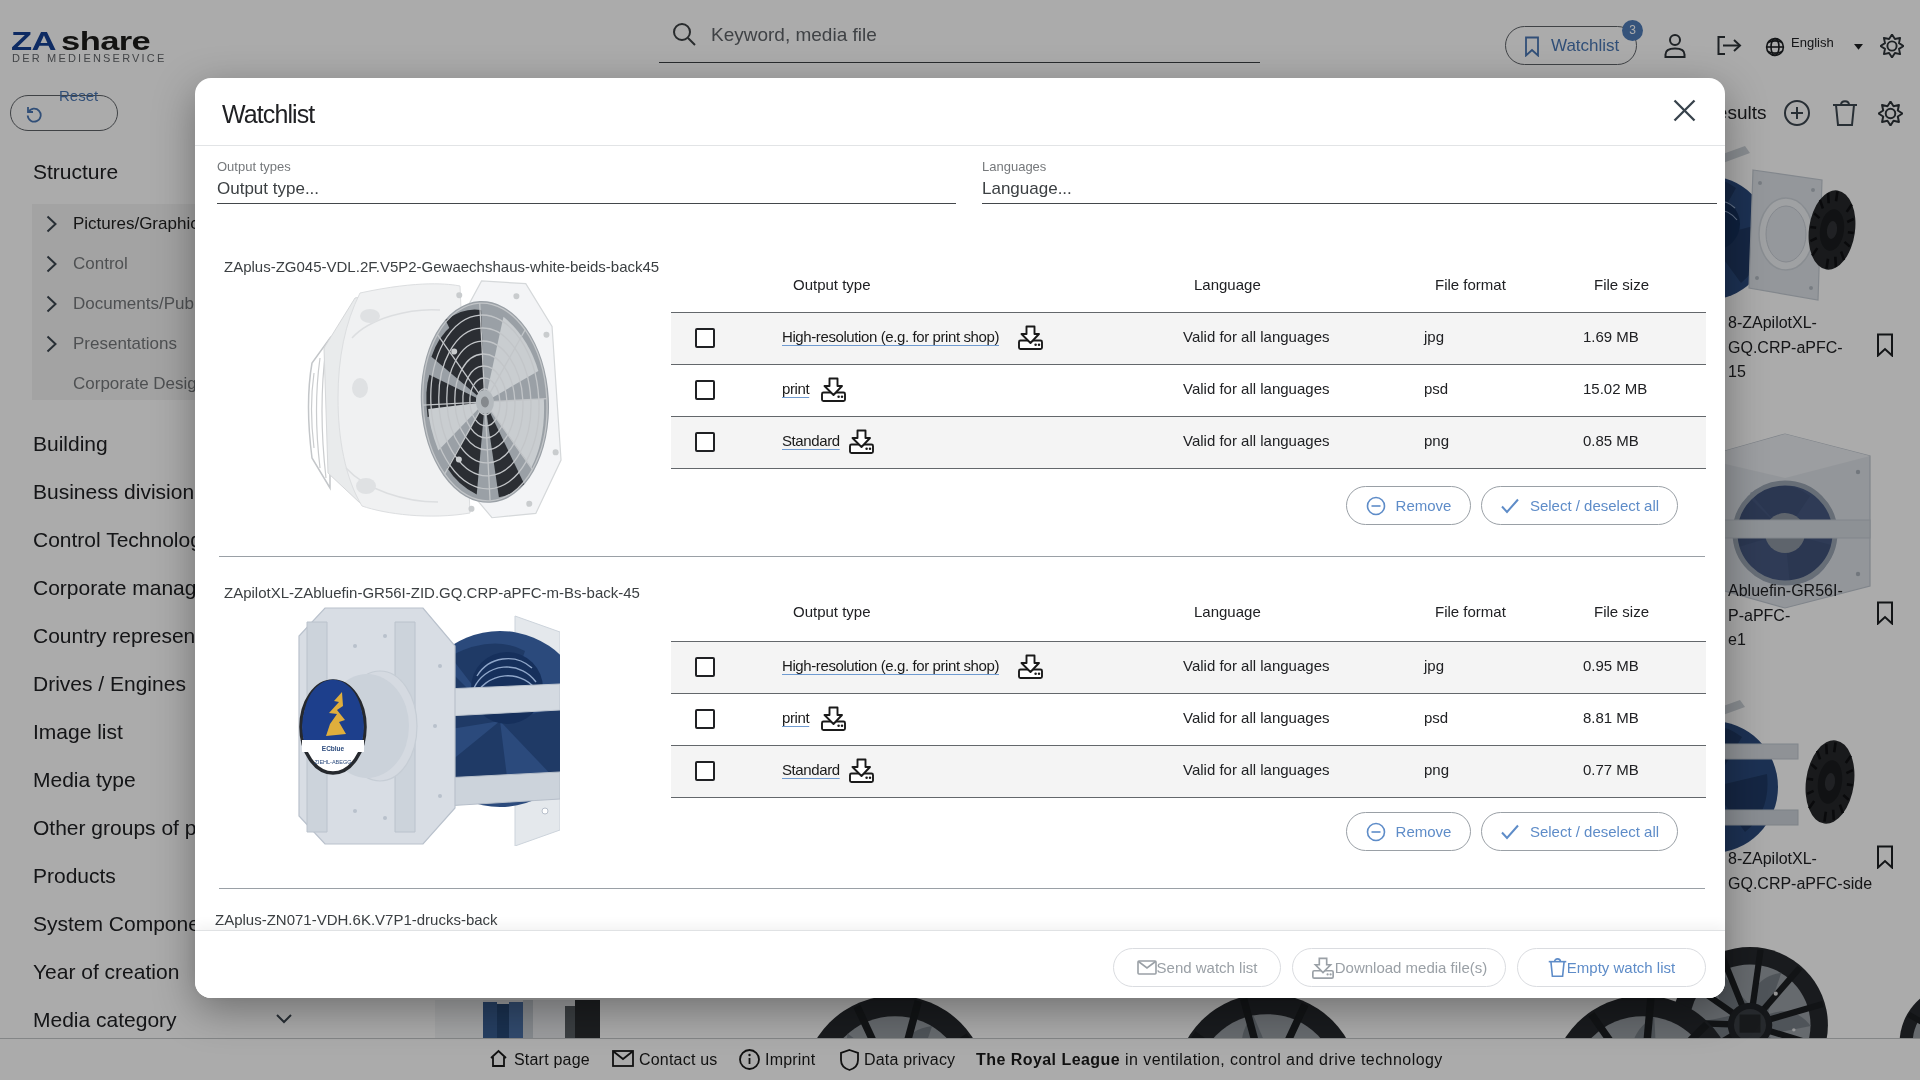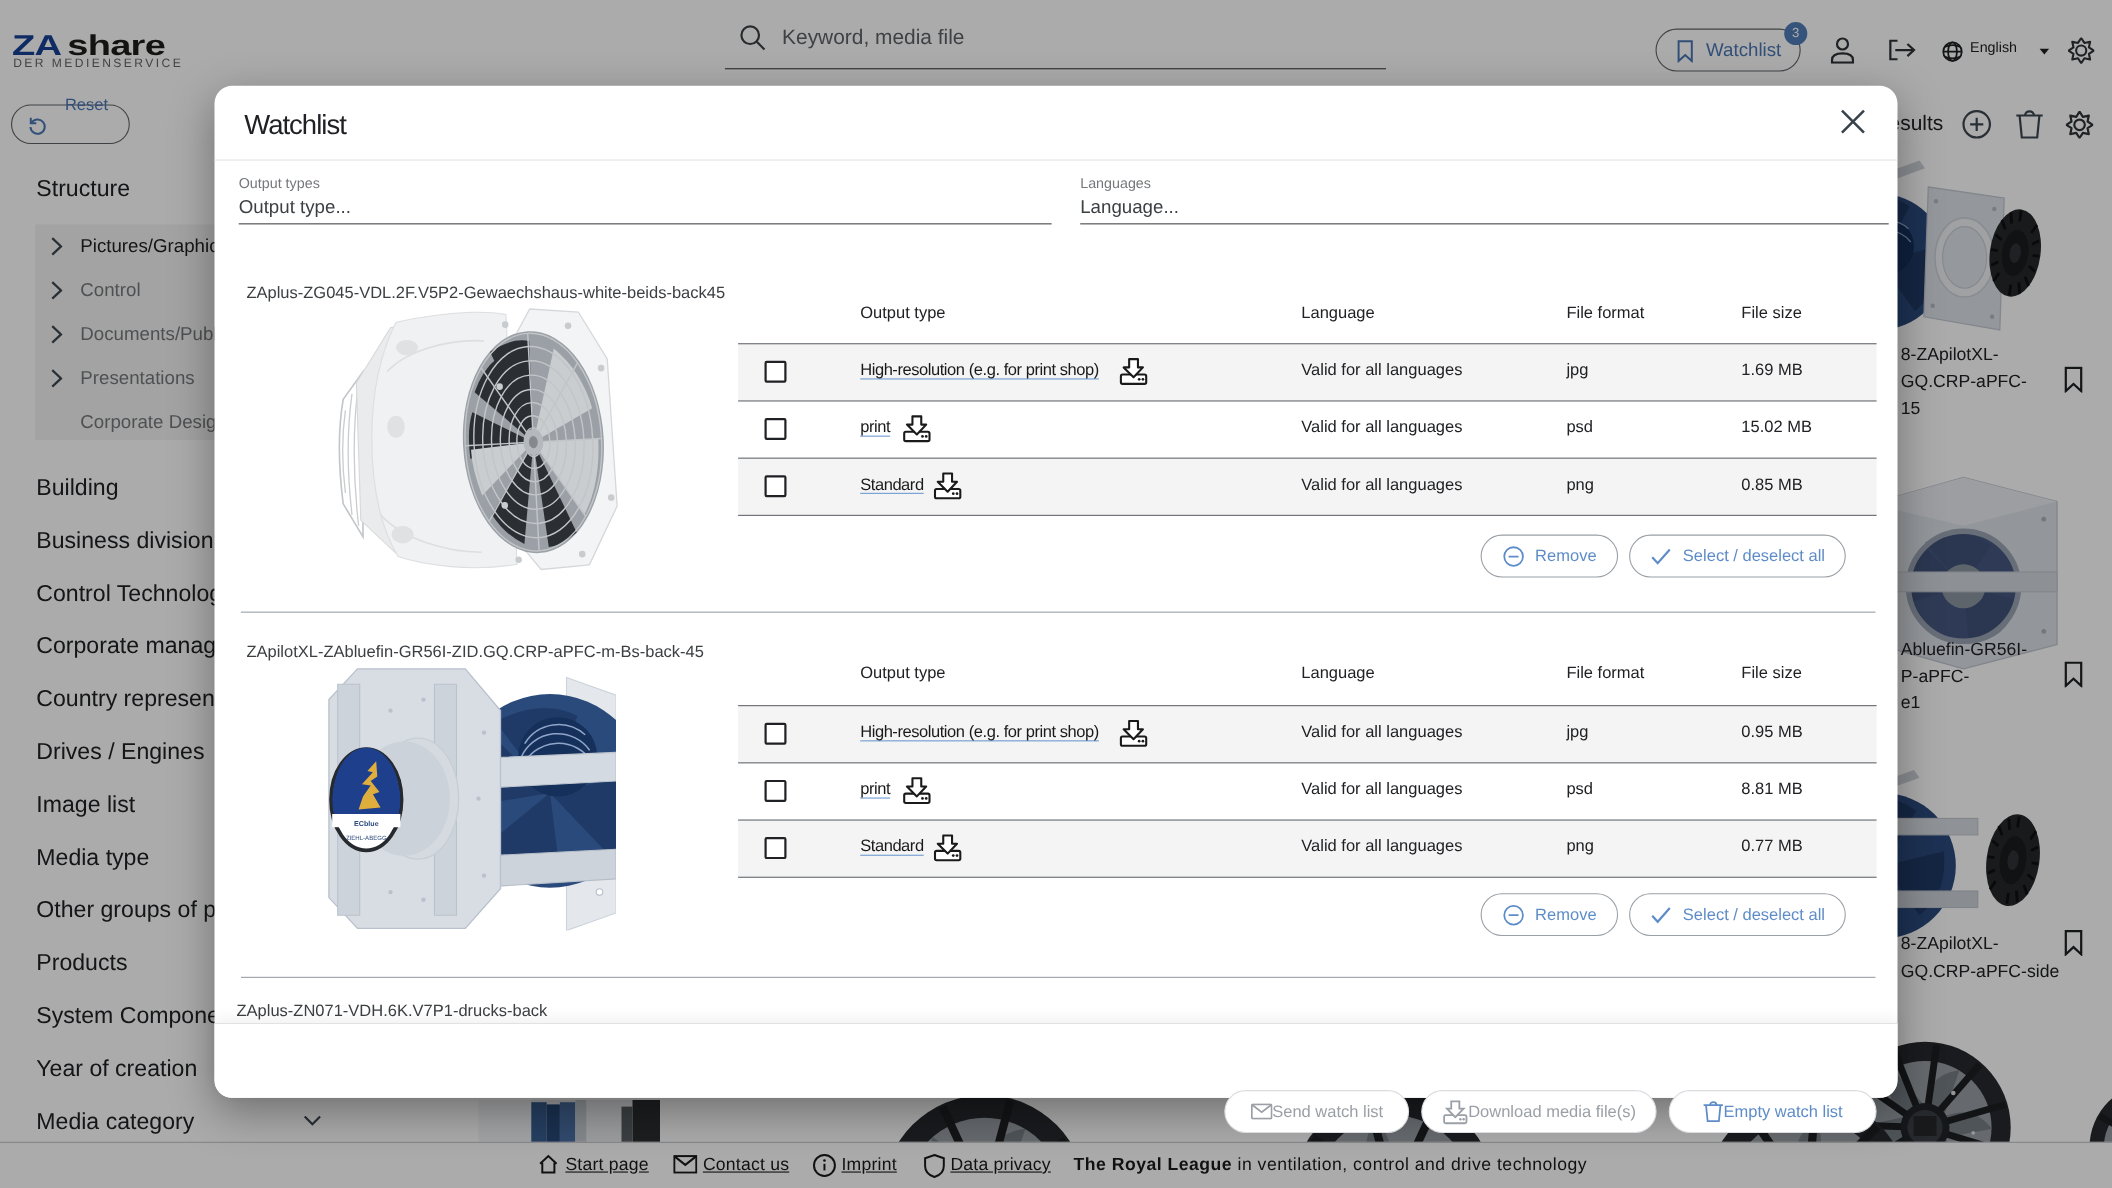--- a/index.html
+++ b/index.html
@@ -20,49 +20,49 @@
   #hdr-lang { left:1791px; top:35px; font-size:13px; color:#202124; }
   
   #reset-btn { left:10px; top:95px; width:108px; height:36px; border:1px solid #5f6368; border-radius:18px; }
   #reset-txt { left:59px; top:87px; font-size:15px; color:#4a77b4; }
   .side-h { font-size:21px; color:#202124; }
   #tree-bg { left:32px; top:204px; width:420px; height:196px; background:#f4f4f4; }
   .tree-item { font-size:17px; color:#75787b; }
   .tree-item.on { color:#212121; }
   
   #footer { left:0; top:1038px; width:1920px; height:42px; background:#fff; border-top:1px solid #c5c8ca; }
-  .ft-link { font-size:16px; letter-spacing:0.2px; color:#1a1a1a; text-decoration:underline; }
+  .ft-link { font-size:16px; letter-spacing:0.2px; color:#1a1a1a; }
   .ft-txt  { font-size:16px; letter-spacing:0.45px; color:#1a1a1a; }
   
   .card-title { font-size:16px; color:#202124; line-height:24.5px; }
   
   #overlay { position:absolute; inset:0; background:rgba(0,0,0,0.33); z-index:10; }
   
   #modal { position:absolute; left:195px; top:78px; width:1530px; height:920px; background:#fff;
      border-radius:16px; z-index:20; box-shadow:0 12px 40px rgba(0,0,0,0.35); }
   #m-title { left:27px; top:96px; font-size:25px; letter-spacing:-0.9px; color:#202124; }
   #m-hline { left:0; top:67px; width:1530px; height:1px; background:#e2e4e6; }
   .flt-label { font-size:13px; color:#75787b;text-align:right; }
   .flt-value { font-size:17px; color:#3c4043; }
   .flt-line { height:1px; background:#43474b; }
   .item-name { font-size:15px; color:#3c4043; }
-  .th { font-size:15px; color:#202124; }
+  .th { font-size:15px; color:#202124;margin-left:11px; }
   .row-stripe { left:476px; width:1035px; height:51px; background:#f4f4f4; }
   .row-line { left:476px; width:1035px; height:1px; background:#63676b; }
   .cbx { width:20px; height:20px; border:2px solid #202124; border-radius:2px; background:#fff; }
   .lbl { font-size:15px; letter-spacing:-0.4px; color:#1a1a1a; text-decoration:underline; text-decoration-color:#6f9bd1; text-underline-offset:3px; }
   .td { font-size:15px; color:#202124; }
   .pill-btn { position:absolute; border:1px solid #9aa0a6; border-radius:20px; background:#fff;
       display:flex; align-items:center; justify-content:center; gap:10px;
       font-size:15px; color:#5E8CC8; }
   .m-sep { left:24px; width:1486px; height:1px; background:#9aa0a6; }
   #m-footer { left:0; top:852px; width:1530px; height:68px; background:#fff; border-top:1px solid #e0e2e4;
       border-radius:0 0 16px 16px; box-shadow:0 -5px 12px rgba(0,0,0,0.05); }
   .foot-btn { position:absolute; top:870px; height:39px; border:1px solid #dadce0; border-radius:20px; background:#fff;
-      display:flex; align-items:center; justify-content:center; gap:0; font-size:15px; color:#9aa0a6;margin-top:43px; }
+      display:flex; align-items:center; justify-content:center; gap:0; font-size:15px; color:#9aa0a6; }
 </style>
 </head>
 <body>
 <div id="page">
 
   <div class="abs" id="logo-za">ZA<span id="logo-share" style="padding-left:4px">share</span></div>
   <div class="abs" id="logo-sub">DER MEDIENSERVICE</div>
   <svg class="abs" style="left:670px;top:20px" width="28" height="28" viewBox="0 0 28 28" fill="none" stroke="#3c4043" stroke-width="2">
       <circle cx="12" cy="12" r="8"></circle>
       <line x1="18" y1="18" x2="25" y2="25"></line>

